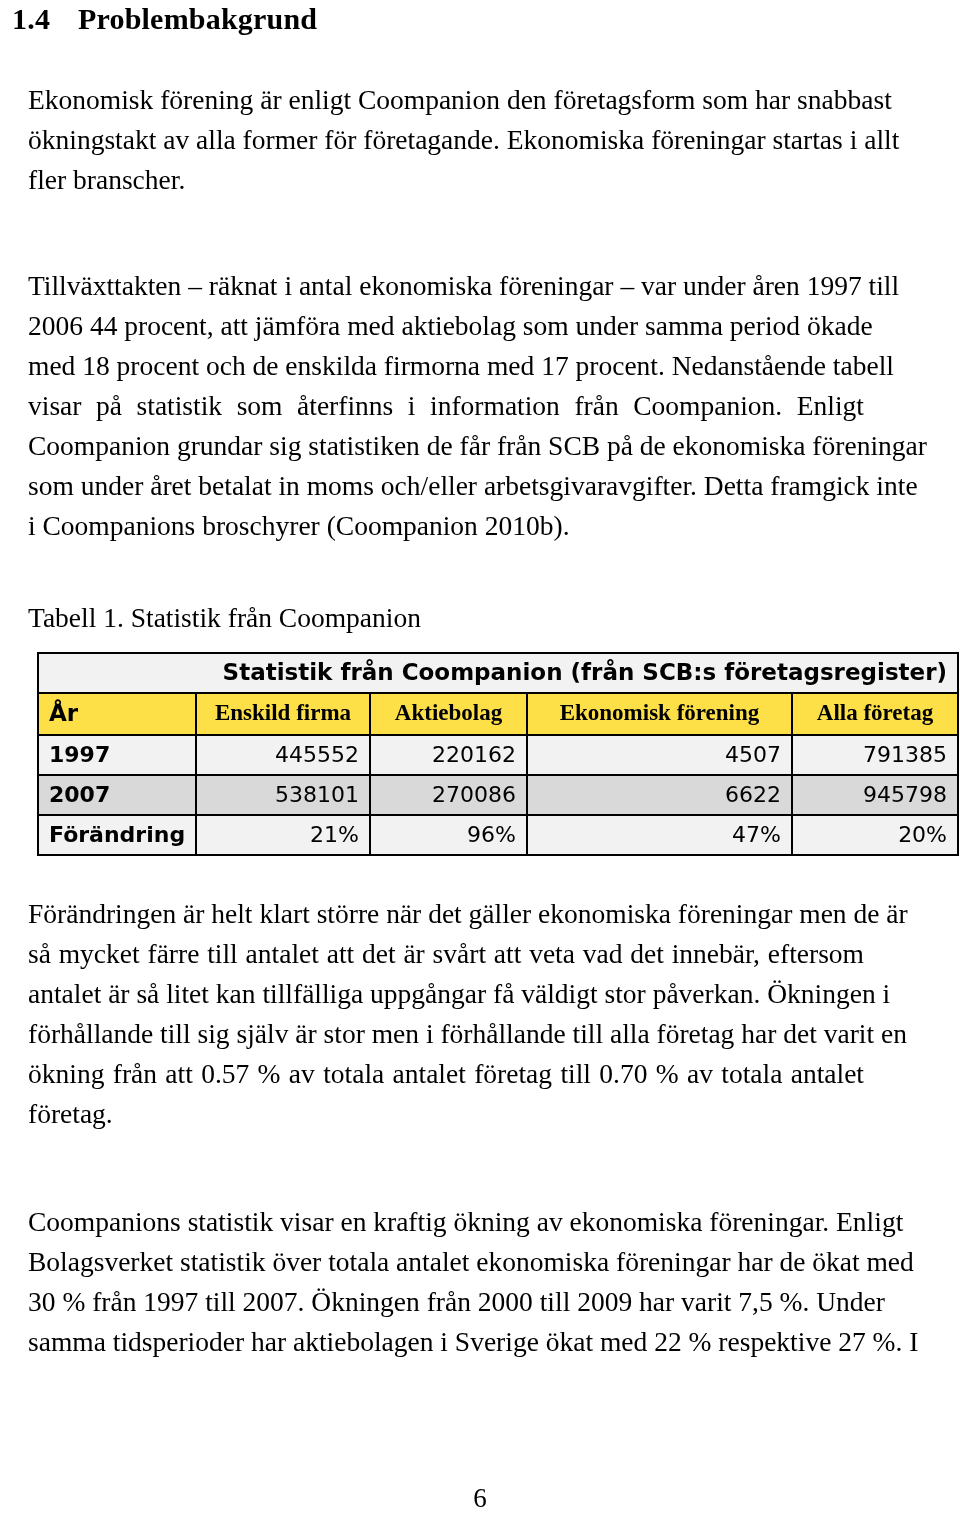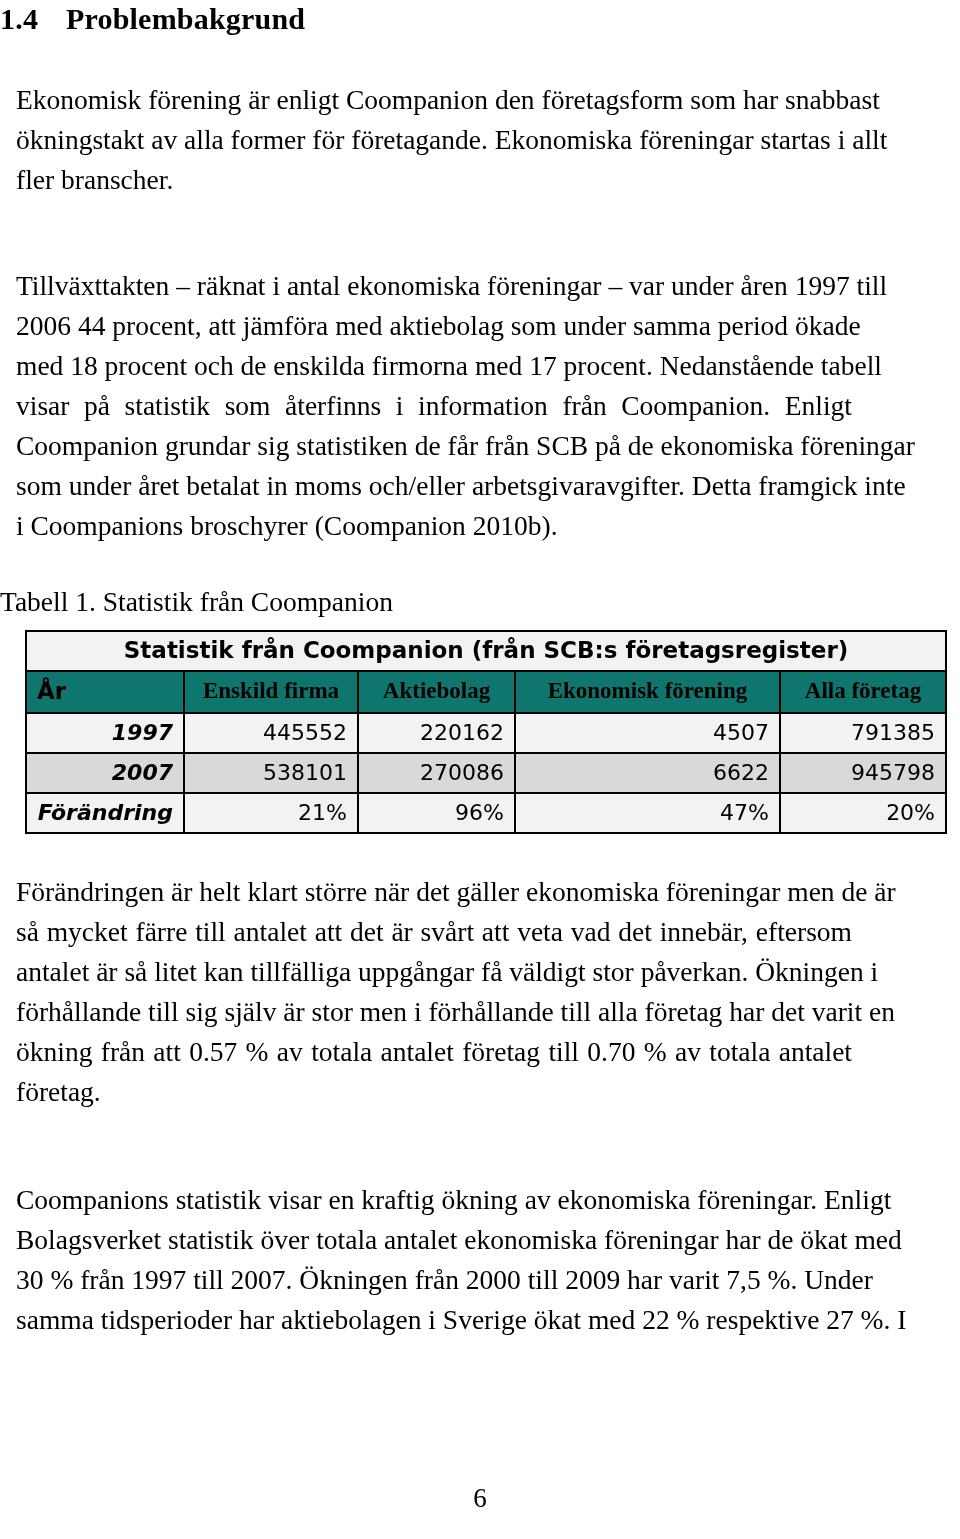--- a/index.html
+++ b/index.html
@@ -18,21 +18,21 @@
 
   .page {
     position: relative;
     width: 960px;
     height: 1539px;
     box-sizing: border-box;
   }
 
   .content {
     position: absolute;
-    left: 0px;
+    left: 12px;
     top: 0px;
     width: 868px;
   }
 
   
   .section-heading {
     display: flex;
     align-items: baseline;
     font-weight: bold;
     font-size: 30px;
@@ -71,21 +71,21 @@
 
   .gap-28 { height: 28px; }
   .gap-34 { height: 34px; }
   .gap-22 { height: 22px; }
   .gap-36 { height: 36px; }
 
   
   .table-caption {
     font-size: 27.5px;
     line-height: 36px;
-    margin: 0;
+    margin: 16px;
     white-space: nowrap;
   }
 
   
   .stat-table-wrap {
     margin-top: 10px;
     padding-left: 25px;
   }
   table.stat-table {
     border-collapse: collapse;
@@ -96,43 +96,42 @@
   table.stat-table td, table.stat-table th {
     border: 2px solid #000000;
     font-size: 22px;
     font-weight: bold;
     padding: 4px 10px 6px 10px;
     height: 30px;
     box-sizing: border-box;
   }
   table.stat-table .title-cell {
     background: #f2f2f2;
-    text-align: center;
+    text-align: right;
     font-size: 23px;
     height: 40px;
     border-bottom: 2px solid #000000;
   }
   table.stat-table thead tr.col-head th {
-    background: #0f766e;
+    background: #fde047;
     text-align: left;
     font-size: 23px;
     height: 42px;
   }
   table.stat-table thead tr.col-head th.num-head {
     text-align: center;
     font-family: Liberation Serif, serif;
   }
   table.stat-table tbody td {
     font-weight: bold;
     height: 40px;
   }
   table.stat-table tbody td.label {
-    text-align: right;
+    text-align: left;
     background: #f2f2f2;
-    font-style: italic;
   }
   table.stat-table tbody td.num {
     text-align: right;
     font-weight: normal;
     background: #f2f2f2;
     padding-left: 29px;
   }
   table.stat-table tbody tr.shaded td.label,
   table.stat-table tbody tr.shaded td.num {
     background: #d9d9d9;

